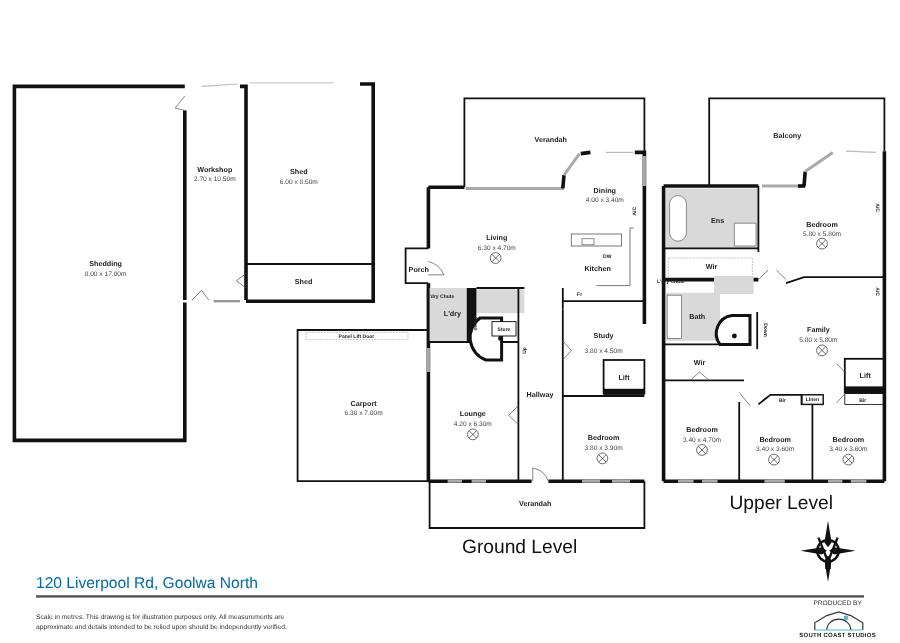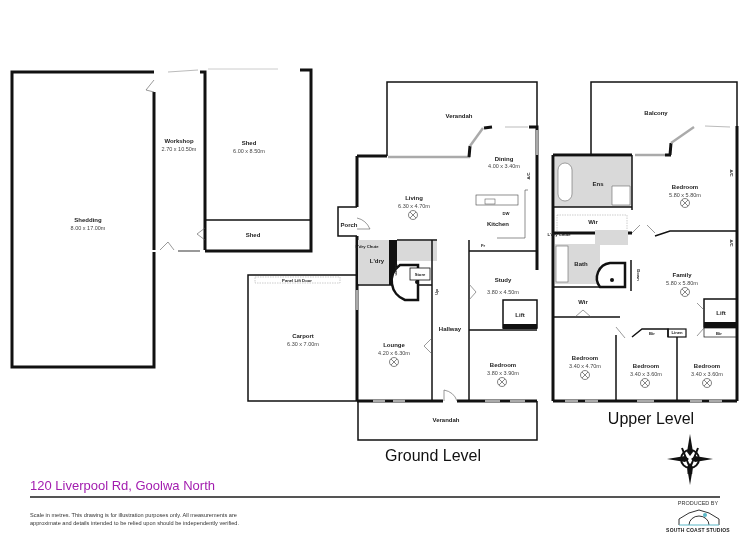--- a/index.html
+++ b/index.html
@@ -2,21 +2,21 @@
 <html><head>
 <meta charset="utf-8">
 <style>
   html, body { margin:0; padding:0; background:#ffffff; }
   body { width:750px; height:536px; position:relative; overflow:hidden; font-family:"Liberation Sans", sans-serif; color:#222; }
   svg#plan { position:absolute; left:0; top:0; }
   .room-name { font-family:"Liberation Sans", sans-serif; font-weight:bold; font-size:6px; fill:#222; text-anchor:middle; }
   .room-dim { font-family:"Liberation Sans", sans-serif; font-size:5.5px; fill:#444; text-anchor:middle; }
   .small-lbl { font-family:"Liberation Sans", sans-serif; font-weight:bold; font-size:4.2px; fill:#222; text-anchor:middle; }
   .level-lbl { font-family:"Liberation Sans", sans-serif; font-size:16px; fill:#111; text-anchor:middle; }
-  .addr { position:absolute; left:30px; top:478px; font-size:13px; color:#a21caf; }
+  .addr { position:absolute; left:30px; top:478px; font-size:13px; color:#0369a1; }
   .rule { position:absolute; left:30px; top:496px; width:690px; height:2px; background:#555; }
   .disclaimer { position:absolute; left:30px; top:511px; font-size:5.6px; line-height:8px; color:#333; width:300px; }
   .produced { position:absolute; left:668px; top:500px; font-size:5.5px; color:#333; width:60px; text-align:center; }
   .studio { position:absolute; left:664px; top:527px; font-size:5px; font-weight:bold; color:#222; width:68px; text-align:center; letter-spacing:0.2px; }
   .logo { position:absolute; left:675px; top:507px; }
   .compass { position:absolute; left:665px; top:432px; }
   .w { stroke:#111; stroke-width:3; fill:none; }
   .wt { stroke:#111; stroke-width:1.5; fill:none; }
   .ww { stroke:#aaa; stroke-width:2.5; fill:none; }
   .wet { fill:#d9d9d9; }

